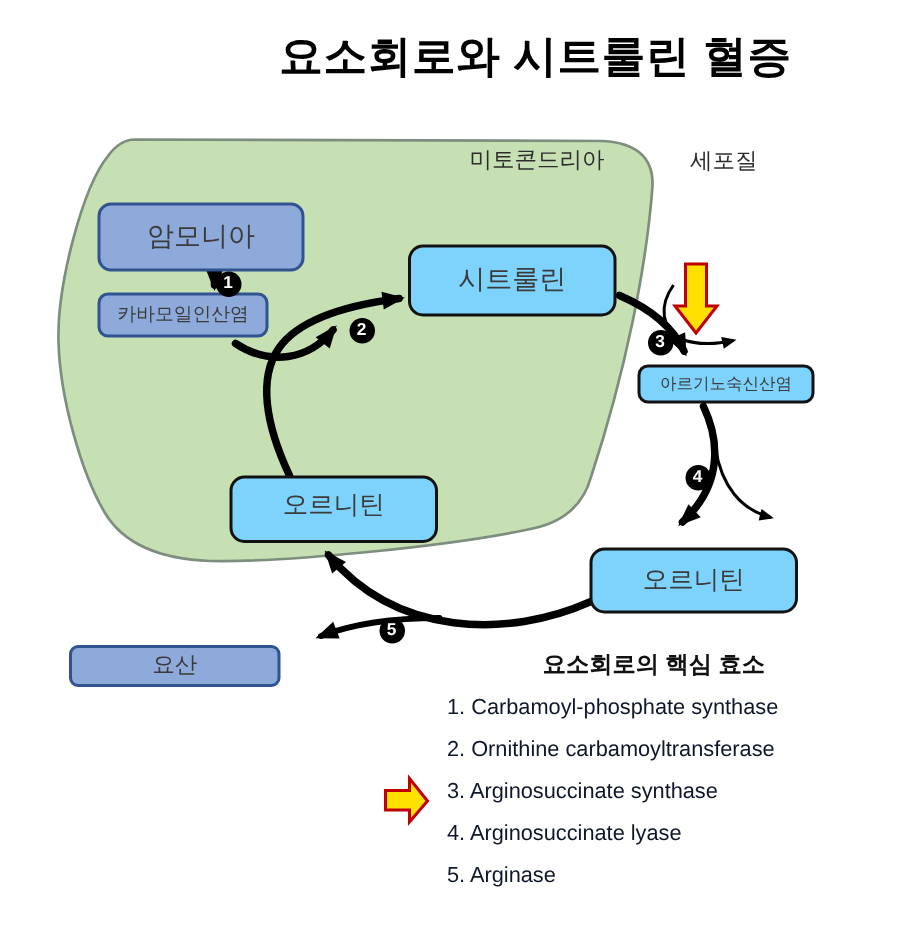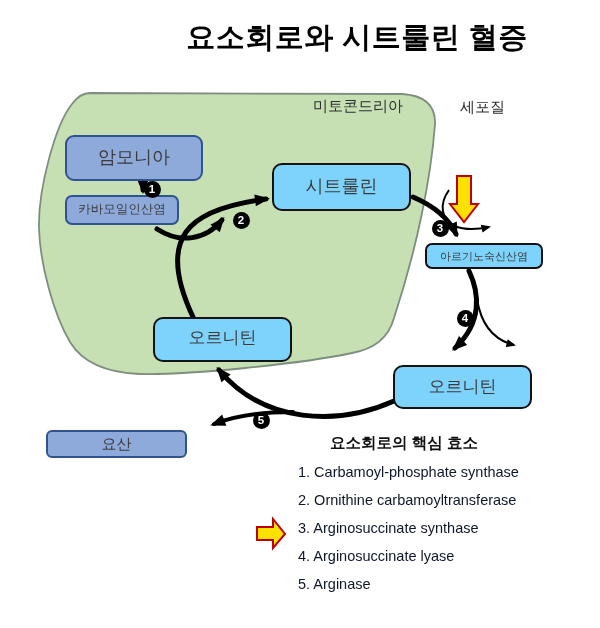--- a/index.html
+++ b/index.html
@@ -22,21 +22,21 @@
   .blue{background:#8EAADB;border:2px solid #31538f;border-radius:9px;}
   .orange{background:#7dd3fc;border:2.3px solid #121212;border-radius:10px;}
   .region-label{position:absolute;z-index:2;font-size:15px;color:#2c2c2c;}
   .num{
     position:absolute;z-index:3;width:17px;height:17px;border-radius:50%;
     background:#000;color:#fff;font-size:11.5px;font-weight:700;
     display:flex;align-items:center;justify-content:center;
   }
   #enzyme-title{
     position:absolute;left:330px;top:433px;width:180px;z-index:2;
-    font-size:15.5px;font-weight:700;color:#111;text-align:left;
+    font-size:15.5px;font-weight:700;color:#111;text-align:right;
   }
   #enzyme-items{
     position:absolute;left:298px;top:464px;z-index:2;
     display:flex;flex-direction:column;gap:10px;
     font-size:14.5px;color:#0f172a;
   }
   .enzyme-item{height:18px;white-space:nowrap;}
 </style>
 </head>
 <body>

